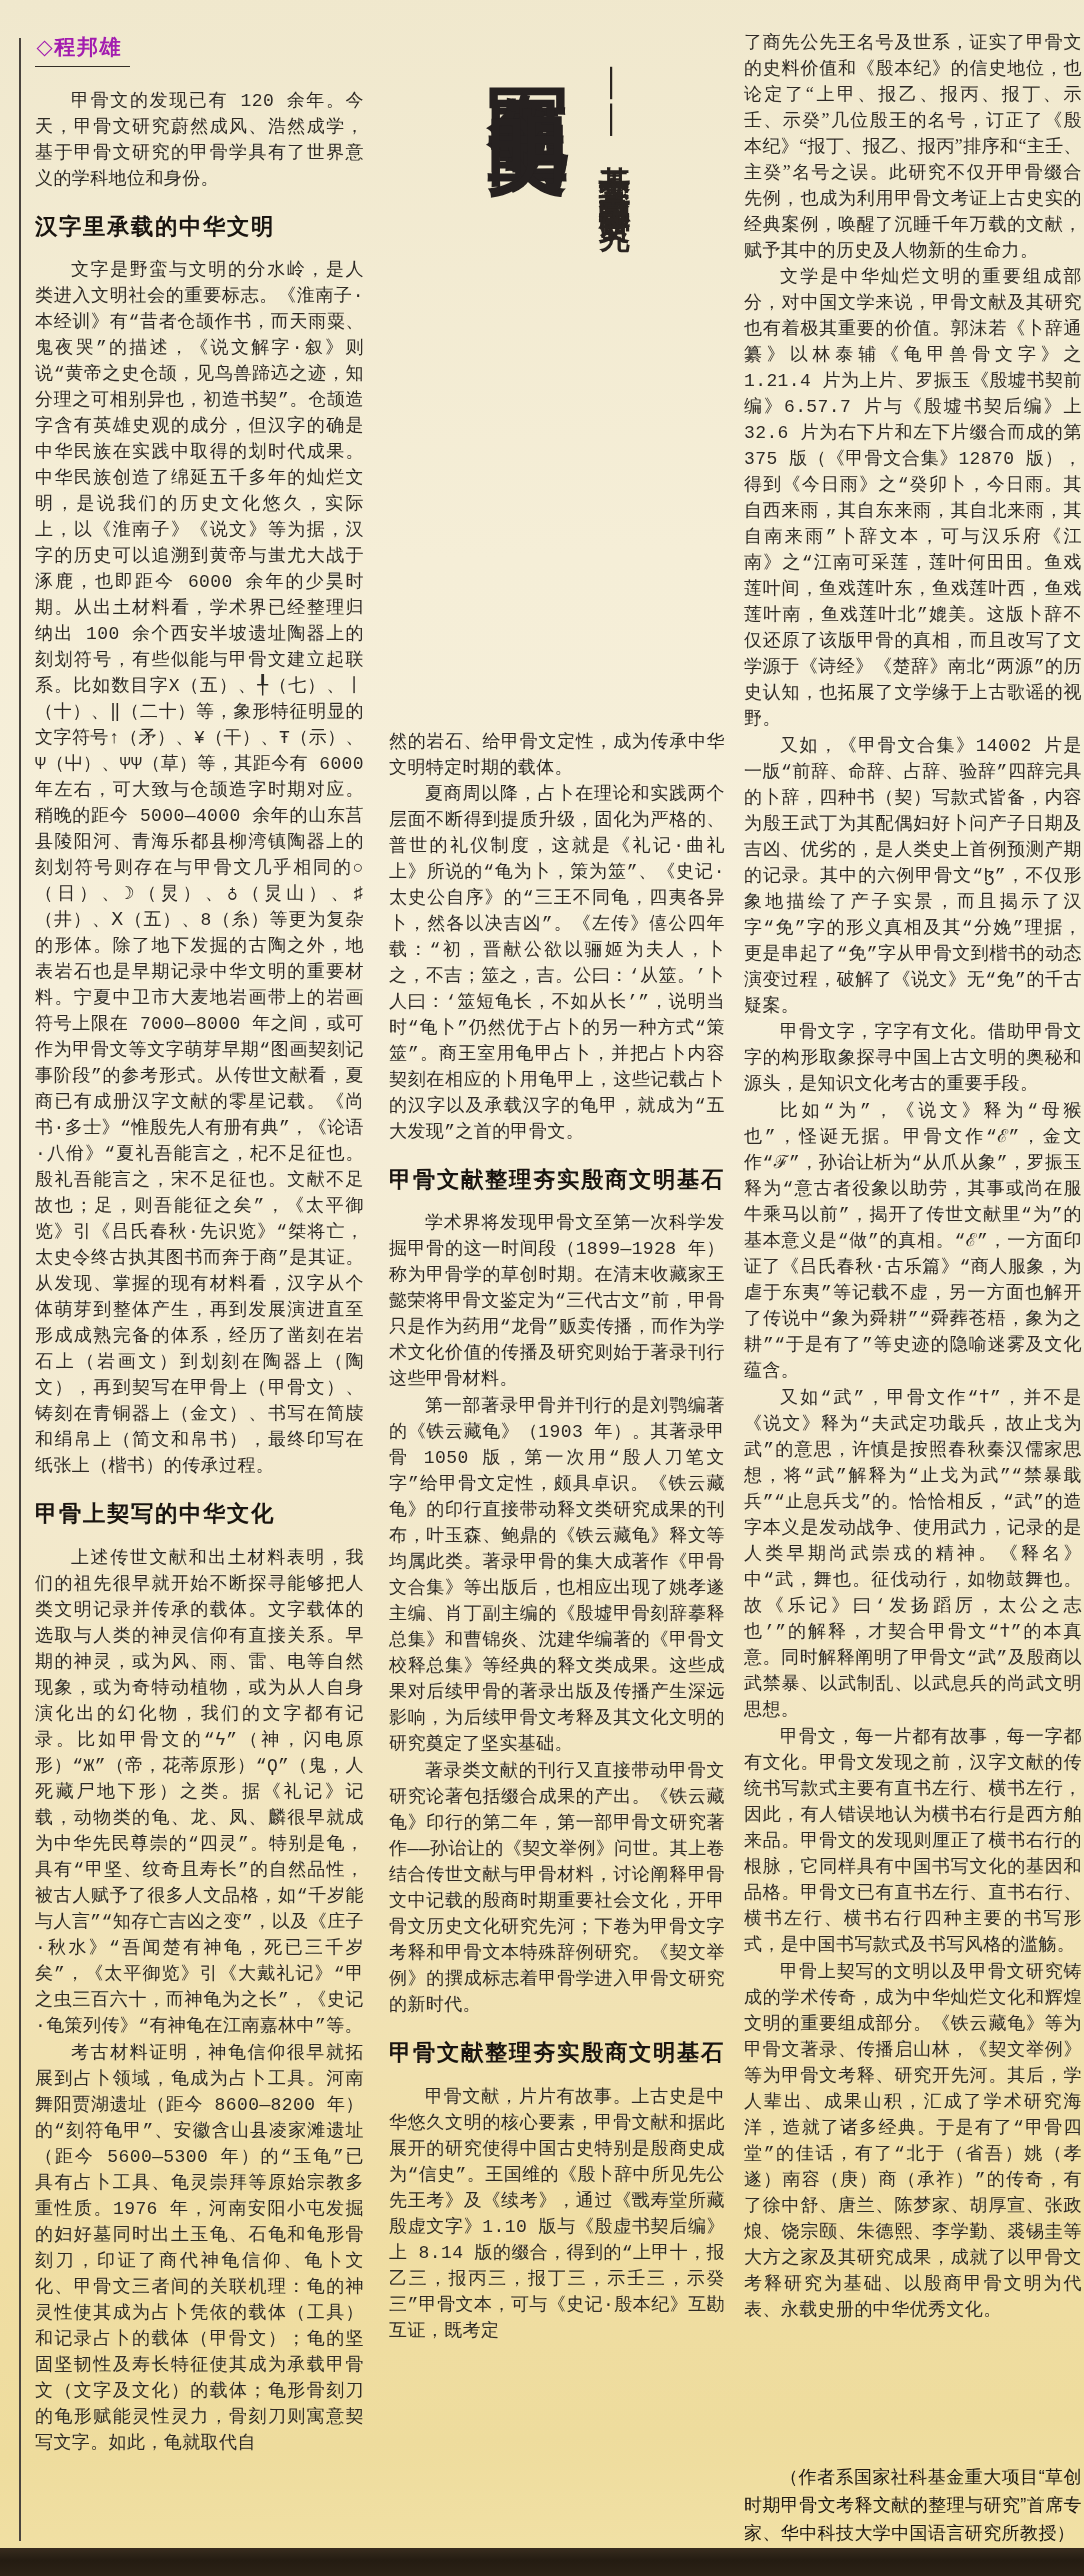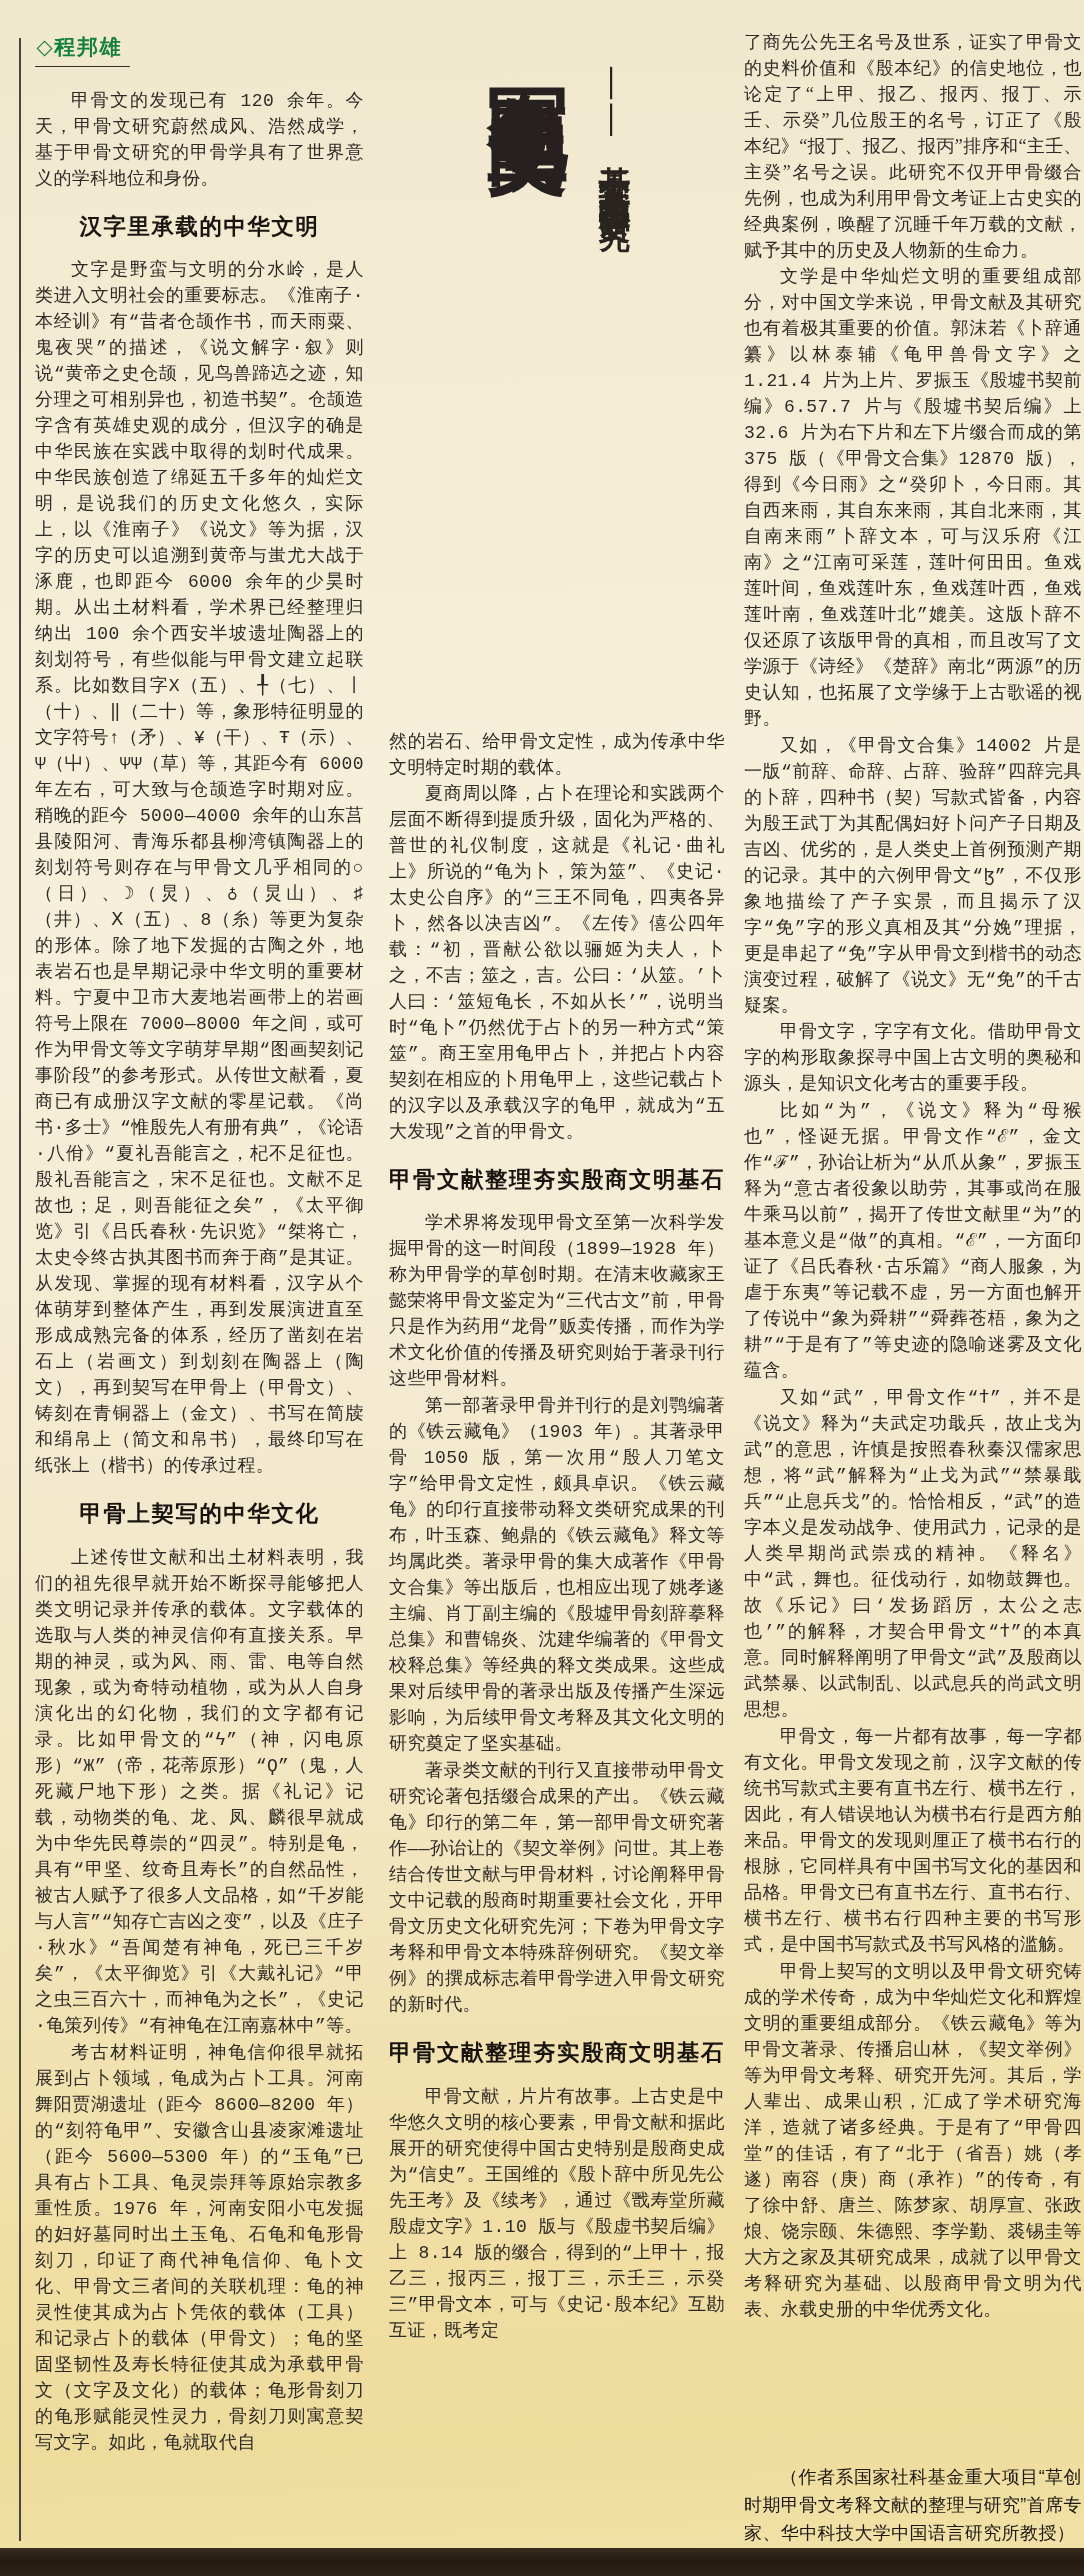--- a/index.html
+++ b/index.html
@@ -11,24 +11,24 @@
   .page{position:absolute;inset:0;}
   .left-rule{position:absolute;left:19px;top:38px;width:2.4px;height:2503px;background:#4a443e;}
   .col{position:absolute;overflow:hidden;color:#2e2a25;font-size:18px;line-height:26px;text-align:justify;letter-spacing:0.4px;}
   .col p{margin:0 0 0.8px 0;}
   .col p.indent{text-indent:2em;font-family:Liberation Mono, monospace;}
   .col p.cont{text-indent:0;}
   .col1{left:35px;top:34px;width:329px;height:2514px;}
   .col2{left:389px;top:728px;width:336px;height:1819px;}
   .col3{left:744px;top:29px;width:338px;height:2519px;display:flex;flex-direction:column;gap:32px;}
   .col3-main{flex:1 1 auto;overflow:hidden;}
-  .author{font-size:21px;font-weight:bold;color:#15803d;letter-spacing:1.6px;
+  .author{font-size:21px;font-weight:bold;color:#a21caf;letter-spacing:1.6px;
     display:inline-block;border-bottom:1.6px solid #332d27;padding:0 8px 5.6px 1.6px;margin-bottom:21px;text-indent:0;}
   .head{font-family:"Liberation Sans","DejaVu Sans",sans-serif;font-weight:900;color:#19140f;
-    font-size:22.4px;line-height:27px;text-align:center;letter-spacing:1.6px;margin:21px 0 17.6px 0;text-indent:0;}
+    font-size:22.4px;line-height:27px;text-align:left;letter-spacing:1.6px;margin:21px 0 17.6px 0;text-indent:0;}
   .masthead{position:absolute;left:0;top:0;}
   .big-title{
     position:absolute;left:478px;top:24px;width:101px;height:696px;
     writing-mode:vertical-rl;font-family:"Liberation Sans","DejaVu Sans",sans-serif;
     font-weight:900;font-size:81px;line-height:101px;letter-spacing:4px;color:#262120;
   }
   .subtitle{
     position:absolute;left:588px;top:67px;width:53px;height:543px;
     writing-mode:vertical-rl;font-family:"Liberation Serif","DejaVu Serif",serif;
     font-weight:bold;font-size:32px;line-height:53px;letter-spacing:4.8px;color:#2a2420;

